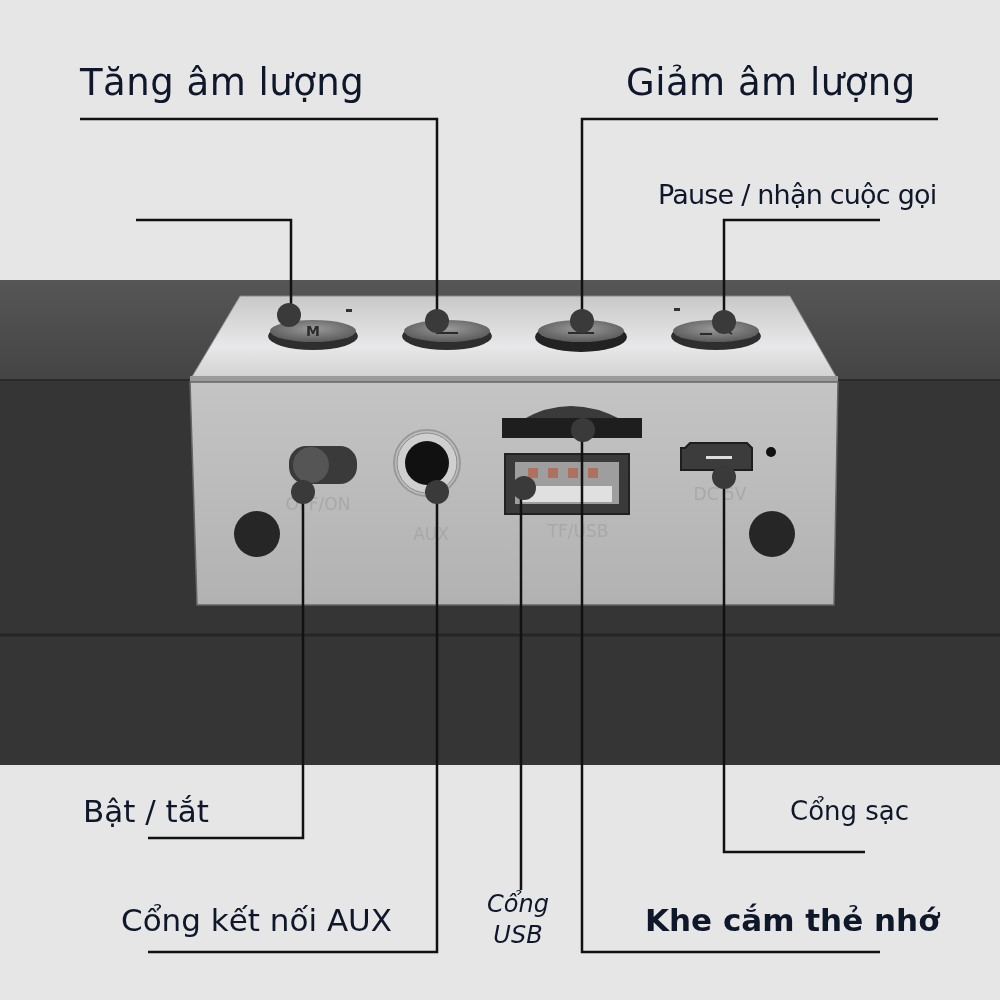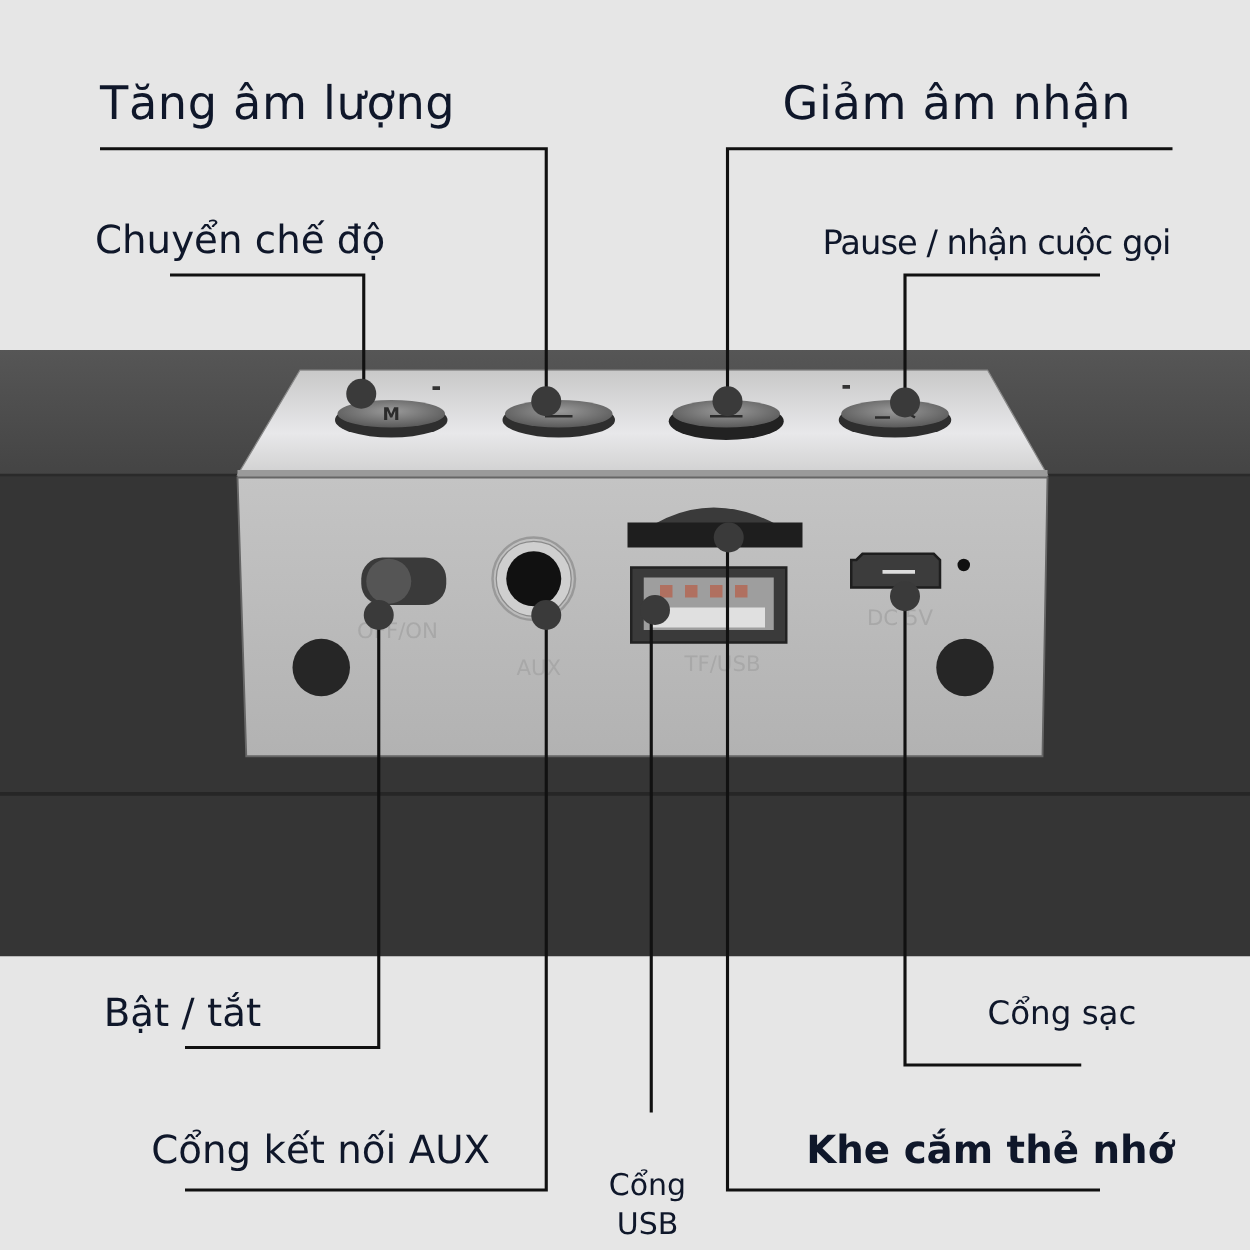--- a/index.html
+++ b/index.html
@@ -129,25 +129,24 @@
       <circle cx="724" cy="322" r="12"></circle>
       <circle cx="303" cy="492" r="12"></circle>
       <circle cx="437" cy="492" r="12"></circle>
       <circle cx="524" cy="488" r="12"></circle>
       <circle cx="583" cy="430" r="12"></circle>
       <circle cx="724" cy="477" r="12"></circle>
     </g>
   </svg>
 
   <div class="label big" style="left:80px; top:64px;">Tăng âm lượng</div>
-  <div class="label big" style="left:626px; top:64px;">Giảm âm nhận</div>
-  <div class="label mid" style="left:76px; top:177px;">Chuyển chế độ</div>
+  <div class="label big" style="left:626px; top:64px;">Giảm âm lượng</div>
   <div class="label pause" style="left:658px; top:181px;">Pause / nhận cuộc gọi</div>
 
   <div class="label mid" style="left:83px; top:796px;">Bật / tắt</div>
   <div class="label mid" style="left:80px; top:905px;margin-left:41px;">Cổng kết nối AUX</div>
-  <div class="label usb-label" style="left:480px; top:933px; width:76px;">
+  <div class="label usb-label" style="left:480px; top:889px; width:76px;font-style:italic;">
     <div>Cổng</div>
     <div>USB</div>
   </div>
   <div class="label mid" style="left:645px; top:905px;font-weight:bold;">Khe cắm thẻ nhớ</div>
   <div class="label small" style="left:790px; top:798px;">Cổng sạc</div>
 </div>
 
 </body></html>

